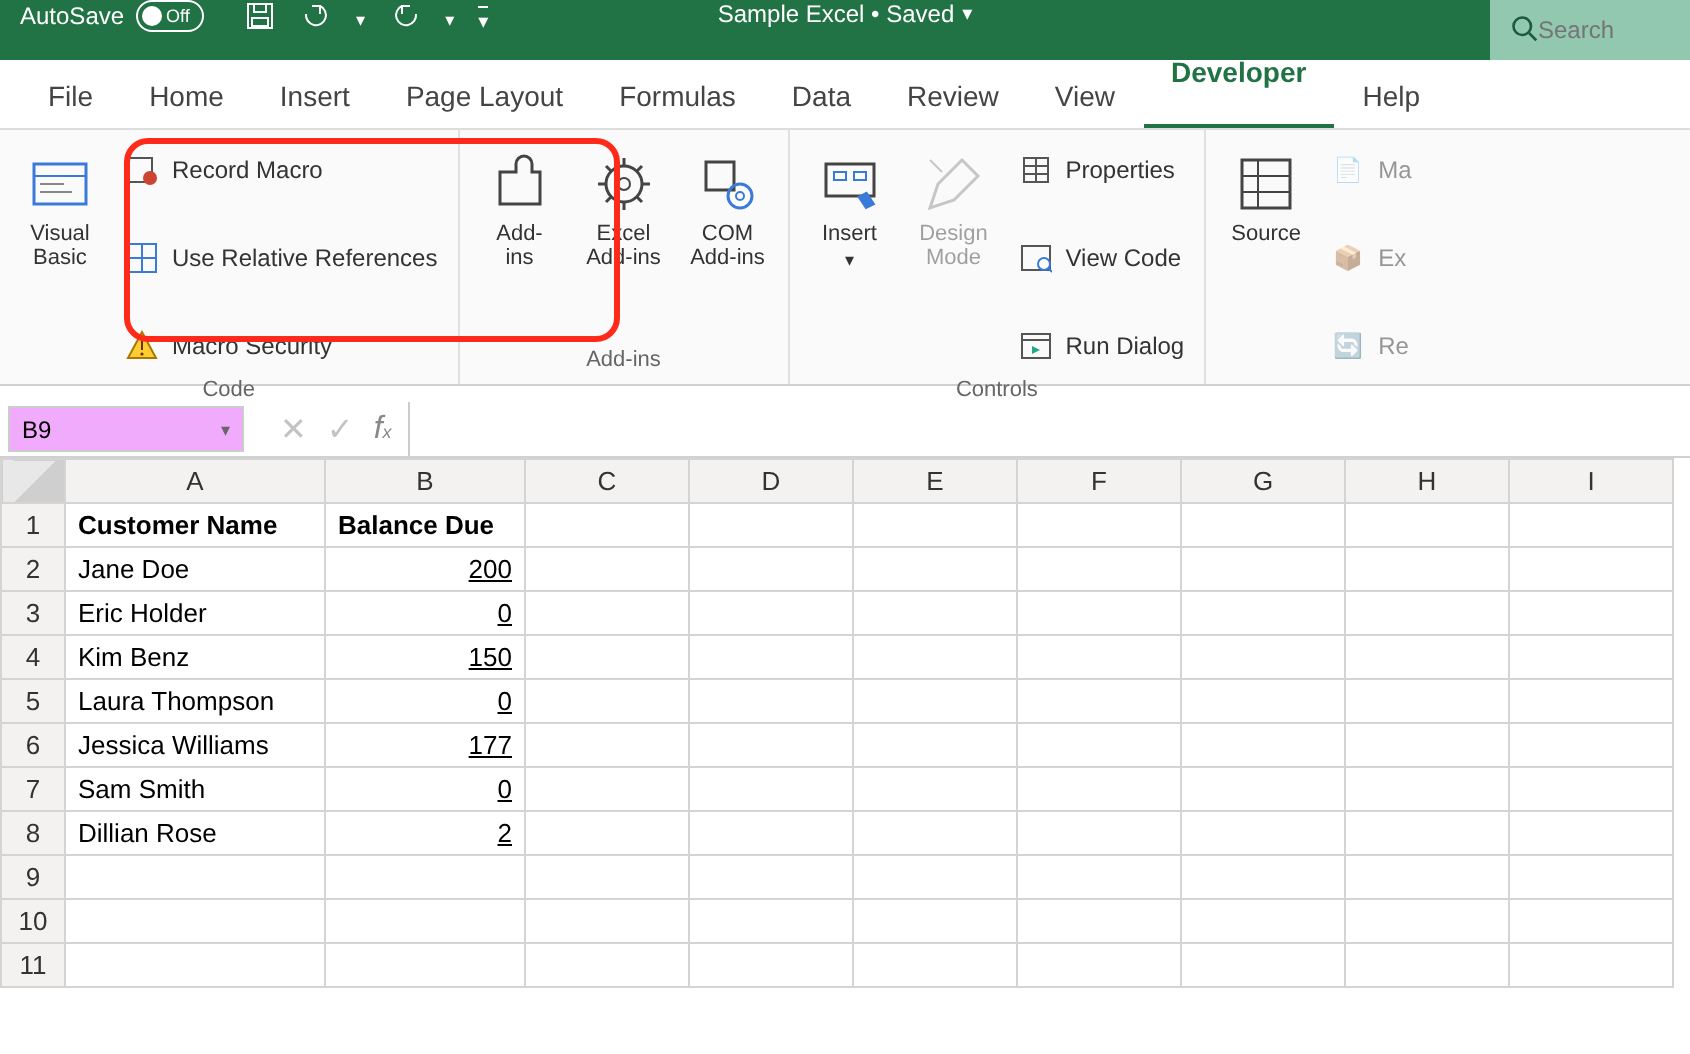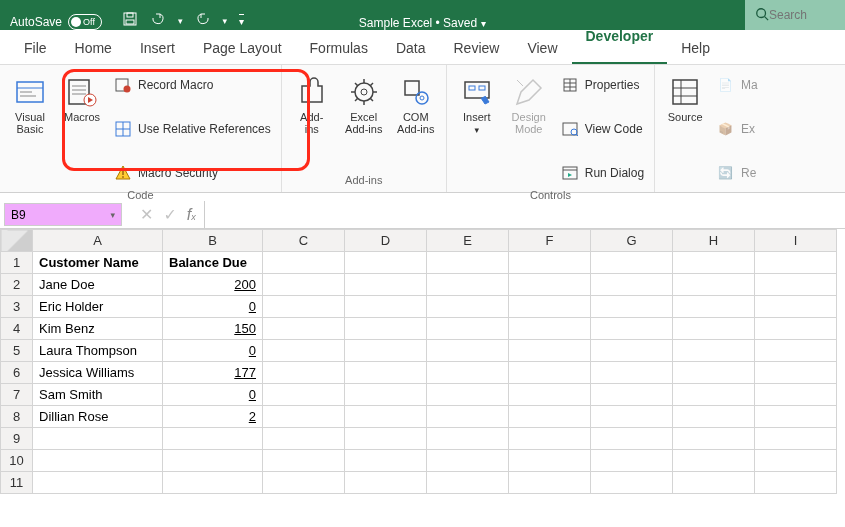--- a/index.html
+++ b/index.html
@@ -3,21 +3,21 @@
 <meta charset="utf-8">
 <style>
   * { box-sizing: border-box; margin: 0; padding: 0; font-family: "Segoe UI", Arial, sans-serif; }
   html, body { width: 845px; height: 527px; background: #fff; overflow: hidden; }
 
   
   .titlebar {
     background: #217346;
     height: 30px;
     display: flex;
-    align-items: flex-end;
+    align-items: flex-start;
     color: #fff;
     font-size: 12px;
     position: relative;
   }
   .titlebar .autosave { display: flex; align-items: center; gap: 6px; padding: 0 10px; }
   .toggle {
     width: 34px; height: 16px; border: 1px solid #fff; border-radius: 8px;
     display: flex; align-items: center; position: relative;
   }
   .toggle .knob { width: 10px; height: 10px; background: #fff; border-radius: 50%; margin-left: 2px; }
@@ -146,33 +146,20 @@
           <svg width="32" height="32" viewBox="0 0 32 32">
                 <rect x="3" y="6" width="26" height="20" fill="none" stroke="#3a7ad9" stroke-width="1.5"></rect>
                 <line x1="3" y1="12" x2="29" y2="12" stroke="#3a7ad9"></line>
                 <line x1="6" y1="16" x2="18" y2="16" stroke="#888"></line>
                 <line x1="6" y1="20" x2="22" y2="20" stroke="#888"></line>
               </svg>
         </div>
         <span style="white-space:pre-line;text-align:center;">Visual
 Basic</span>
       </div>
-      <div class="bigbtn">
-        <div class="icon">
-          <svg width="32" height="32" viewBox="0 0 32 32">
-                <rect x="3" y="4" width="20" height="24" fill="none" stroke="#444" stroke-width="1.5"></rect>
-                <line x1="6" y1="10" x2="20" y2="10" stroke="#888"></line>
-                <line x1="6" y1="14" x2="20" y2="14" stroke="#888"></line>
-                <line x1="6" y1="18" x2="20" y2="18" stroke="#888"></line>
-                <circle cx="24" cy="24" r="6" fill="#fff" stroke="#c43"></circle>
-                <polygon points="22,21 22,27 27,24" fill="#c43"></polygon>
-              </svg>
-        </div>
-        <span>Macros</span>
-      </div>
       <div class="stackcol">
         <div class="smallbtn">
           <span class="icon">
             <svg width="16" height="16" viewBox="0 0 16 16">
                   <rect x="1" y="2" width="12" height="12" fill="none" stroke="#555"></rect>
                   <circle cx="12" cy="12" r="3.5" fill="#c43"></circle>
                 </svg>
           </span>
           <span>Record Macro</span>
         </div>

